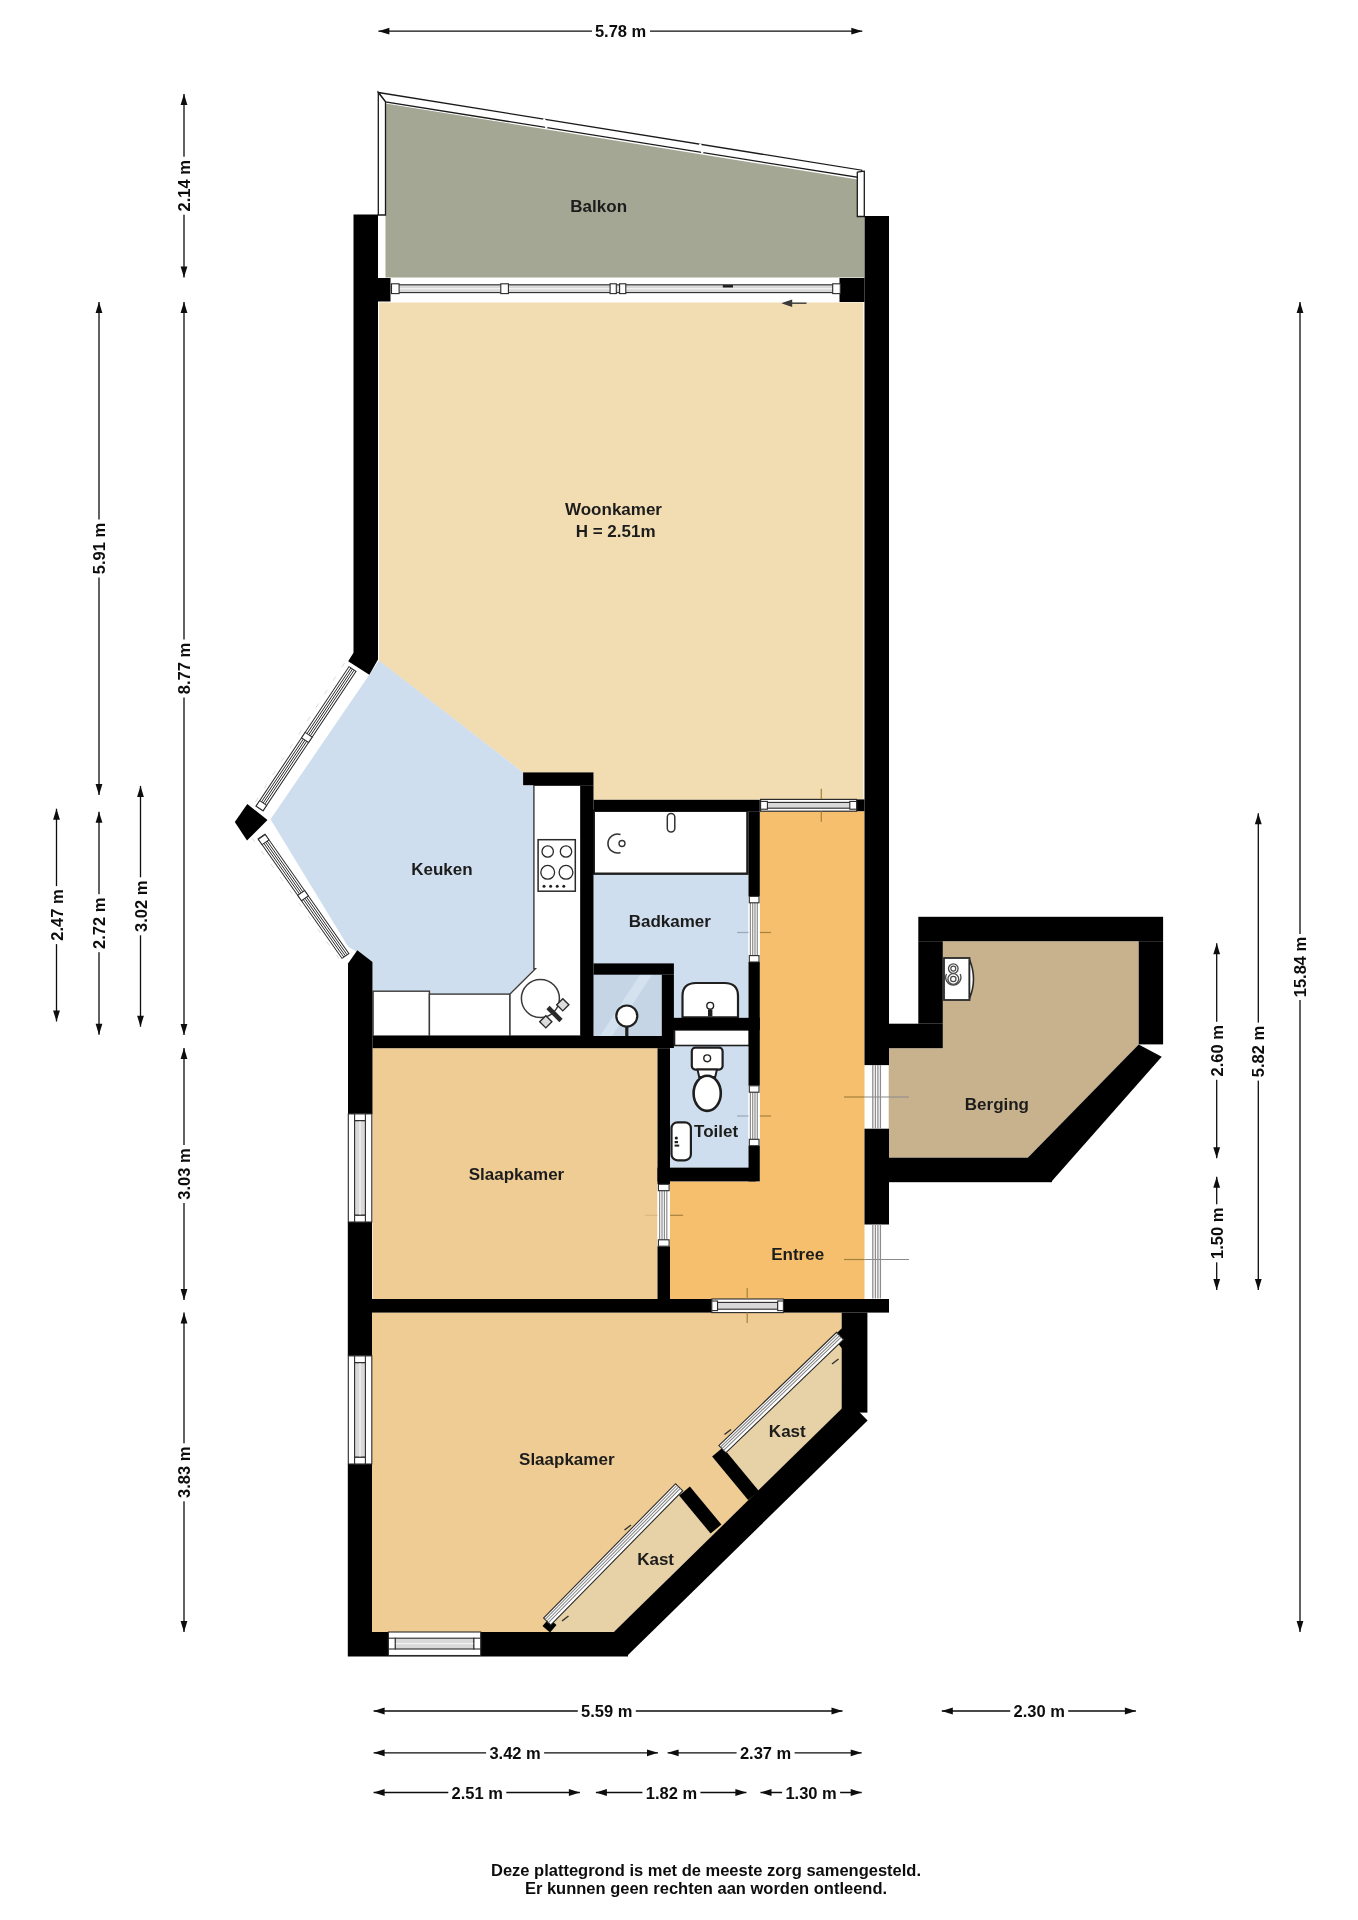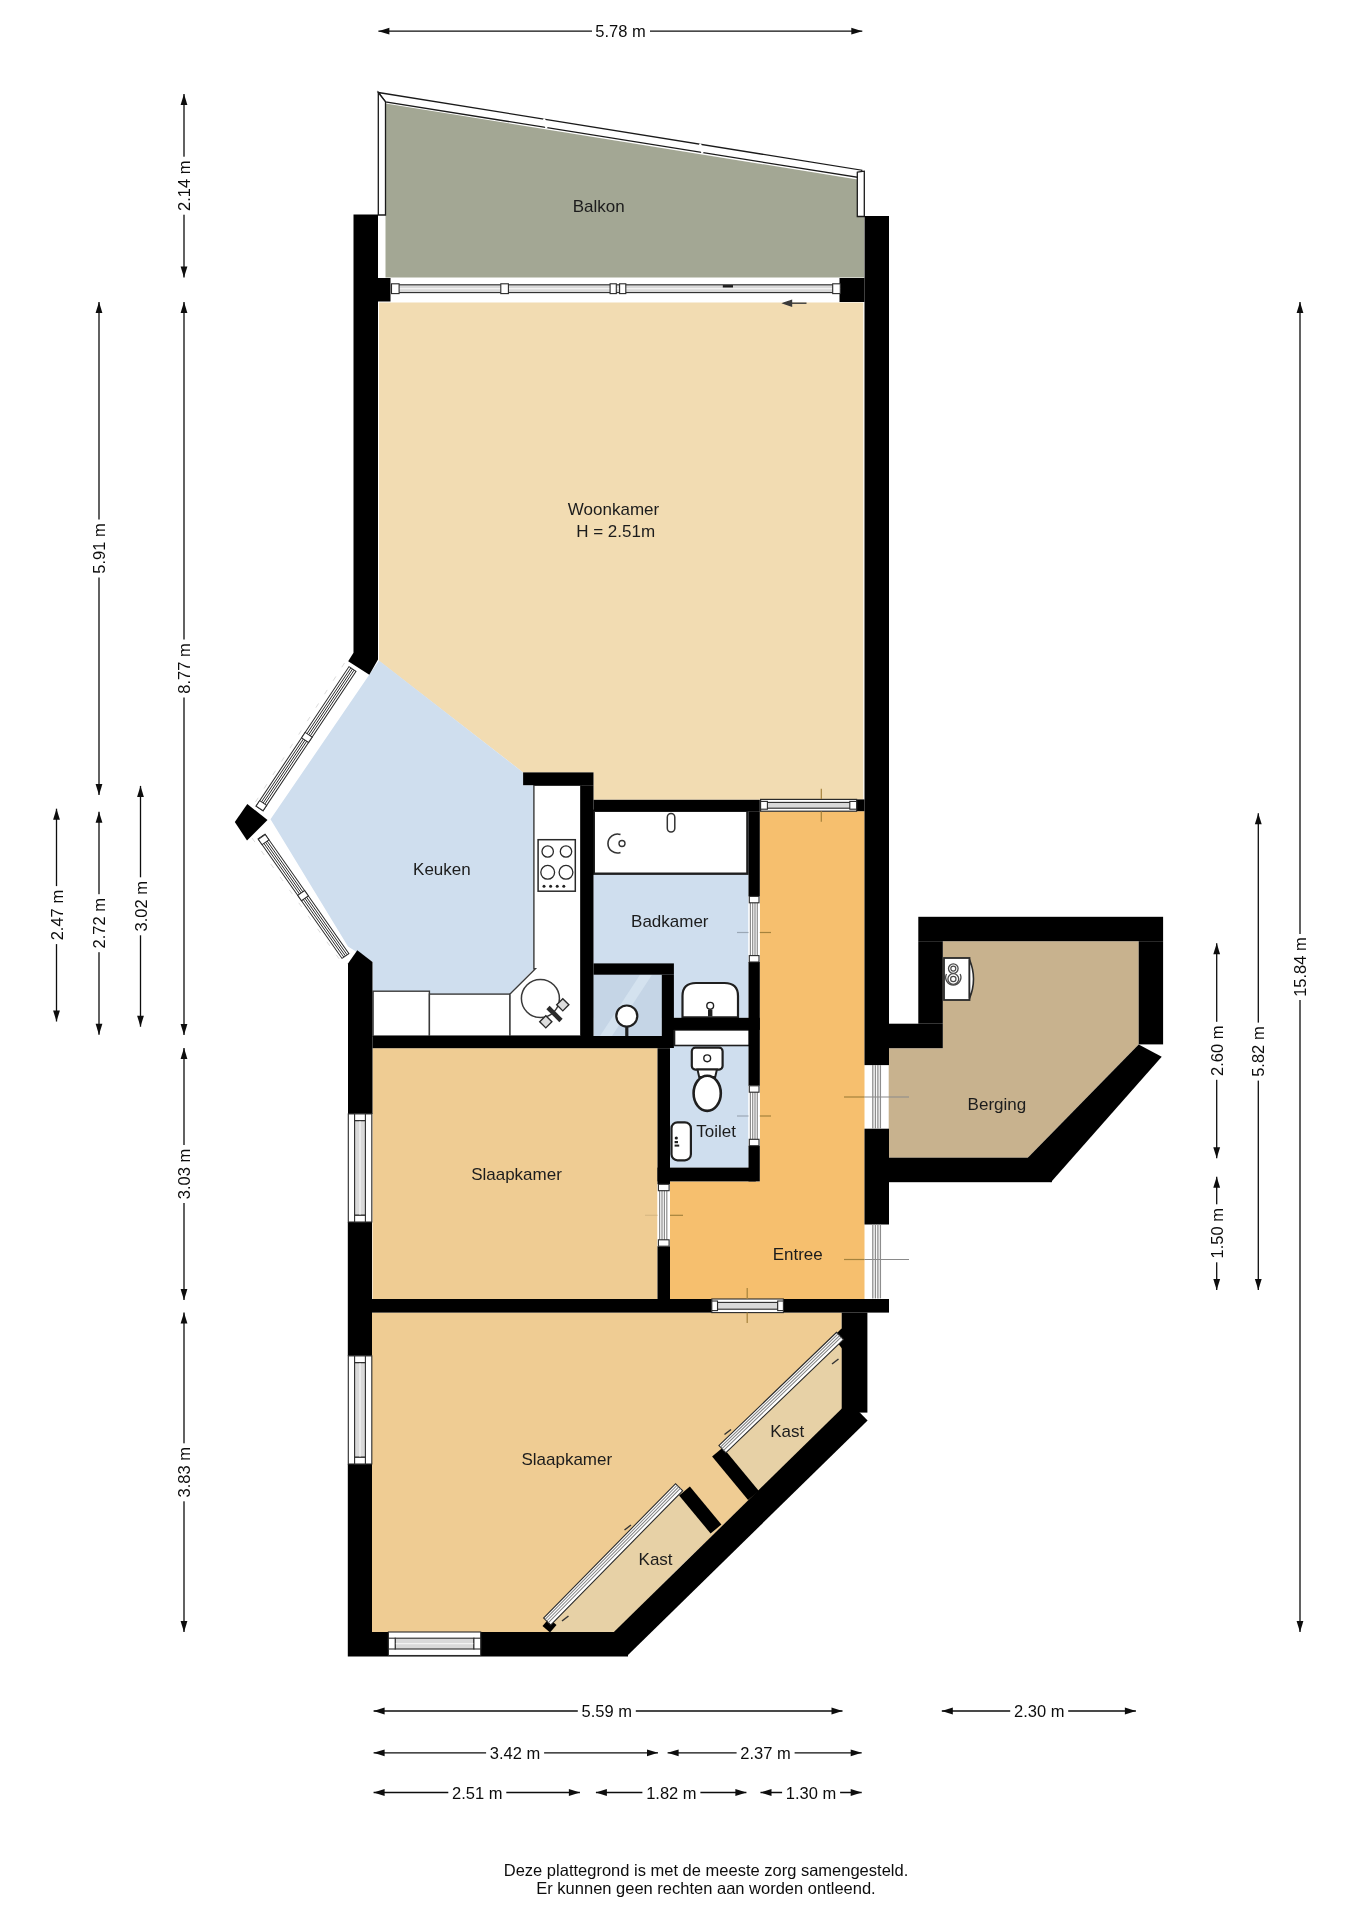--- a/index.html
+++ b/index.html
@@ -1,16 +1,16 @@
 <!DOCTYPE html>
 <html><head>
 <meta charset="utf-8">
 <style>
 html,body{margin:0;padding:0;background:#ffffff;}
-#plan{position:relative;width:1358px;height:1920px;overflow:hidden;font-family:"Liberation Sans",sans-serif;}
+#plan{position:relative;width:1358px;height:1920px;overflow:hidden;font-family:"Liberation Sans",sans-serif;font-weight:bold;}
 svg{position:absolute;top:0;left:0;}
 text{font-family:"Liberation Sans",sans-serif;}
 .lbl{font-size:17px;fill:#1c1c1c;text-anchor:middle;}
 .dim{font-size:16.5px;fill:#0d0d0d;text-anchor:middle;}
 .ftr{font-size:16.5px;fill:#0d0d0d;text-anchor:middle;}
 </style>
 </head>
 <body>
 <div id="plan">
 <svg width="1358" height="1920" viewBox="0 0 1358 1920">

